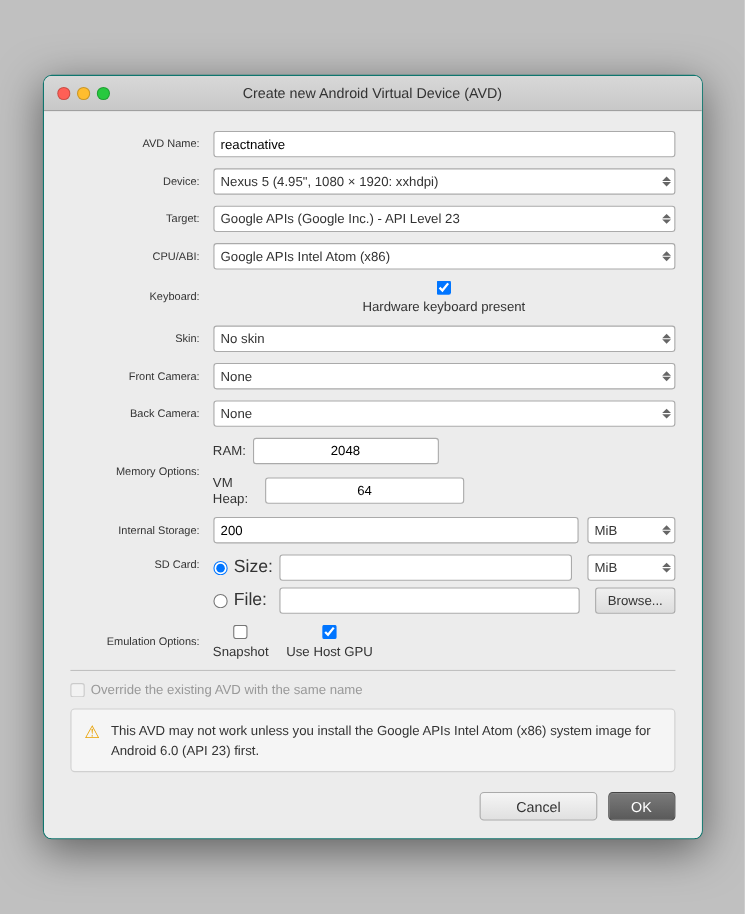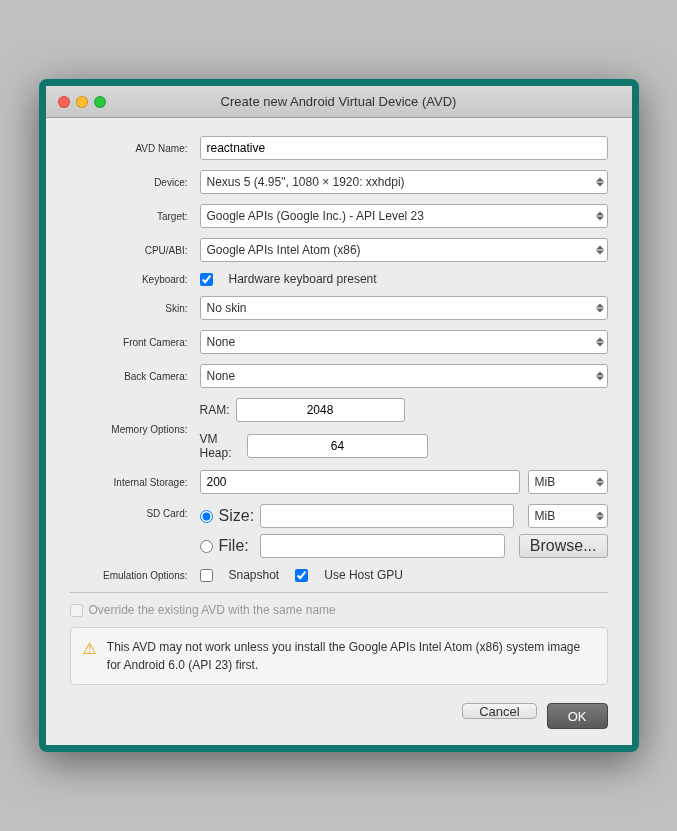--- a/index.html
+++ b/index.html
@@ -12,21 +12,21 @@
       font-family: -apple-system, "Helvetica Neue", Arial, sans-serif;
       font-size: 13px;
       color: #000;
     }
     .window {
       width: 600px;
       background: #ececec;
       border-radius: 8px;
       box-shadow: 0 10px 40px rgba(0,0,0,0.5);
       overflow: hidden;
-      border: 7px solid #0f766e;
+      border: 1px solid #0f766e;
     }
     .title-bar {
       background: linear-gradient(to bottom, #d8d8d8, #c8c8c8);
       padding: 8px 12px;
       display: flex;
       align-items: center;
       justify-content: center;
       border-bottom: 1px solid #a0a0a0;
       position: relative;
       min-height: 32px;
@@ -112,21 +112,22 @@
       width: 0;
       height: 0;
       border-left: 4px solid transparent;
       border-right: 4px solid transparent;
     }
     .arrow-up { border-bottom: 4px solid #666; }
     .arrow-down { border-top: 4px solid #666; }
     .checkbox-row {
       display: flex;
       align-items: center;
-      gap: 16px;
+      gap: 4px;
+      flex-direction: column;
     }
     input[type="checkbox"] {
       width: 13px;
       height: 13px;
       cursor: pointer;
     }
     .checkbox-label {
       font-size: 12px;
       color: #333;
     }
@@ -194,21 +195,21 @@
       font-size: 16px;
       color: #333;
       width: 35px;
     }
     .browse-btn {
       height: 24px;
       padding: 0 10px;
       background: linear-gradient(to bottom, #f0f0f0, #ddd);
       border: 1px solid #aaa;
       border-radius: 3px;
-      font-size: 16px;
+      font-size: 12px;
       cursor: pointer;
       color: #333;
     }
     .emulation-options {
       display: flex;
       align-items: center;
       gap: 16px;
     }
     .divider {
       border: none;
@@ -249,22 +250,22 @@
       color: #333;
       line-height: 1.5;
     }
     .button-row {
       display: flex;
       justify-content: flex-end;
       gap: 10px;
       padding-top: 4px;
     }
     .btn-cancel {
-      height: 16px;
-      padding: 0 16px;
+      height: 26px;
+      padding: 0 32px;
       background: linear-gradient(to bottom, #f5f5f5, #e0e0e0);
       border: 1px solid #aaa;
       border-radius: 4px;
       font-size: 13px;
       cursor: pointer;
       color: #333;
     }
     .btn-ok {
       height: 26px;
       padding: 0 20px;

